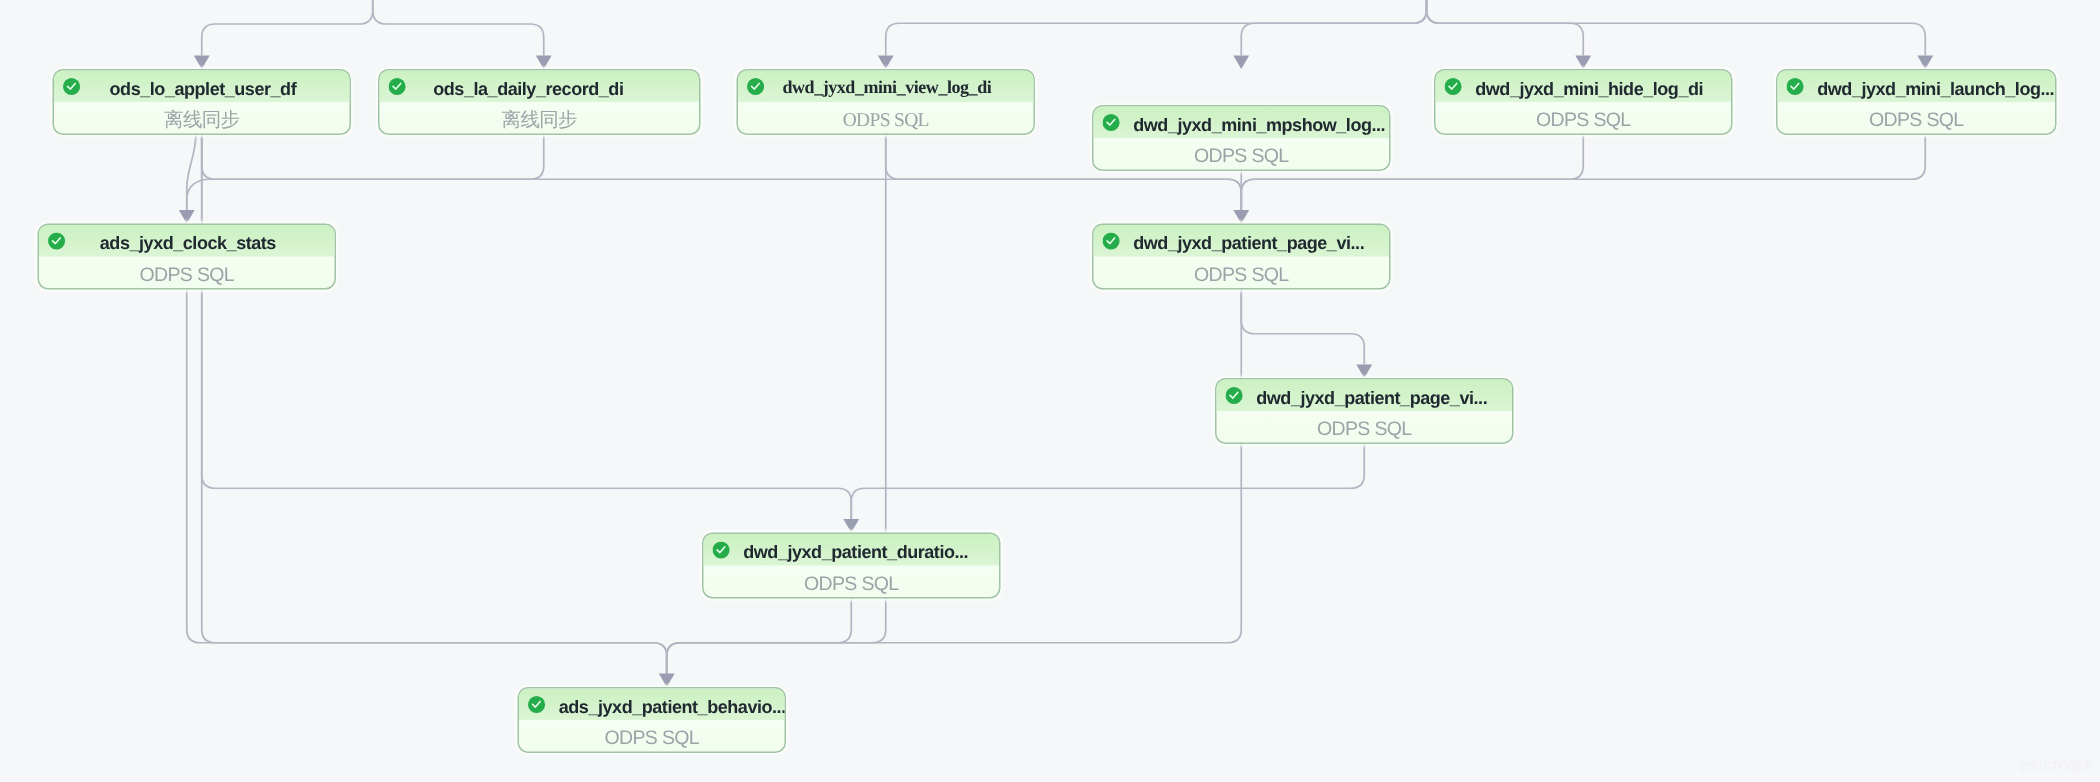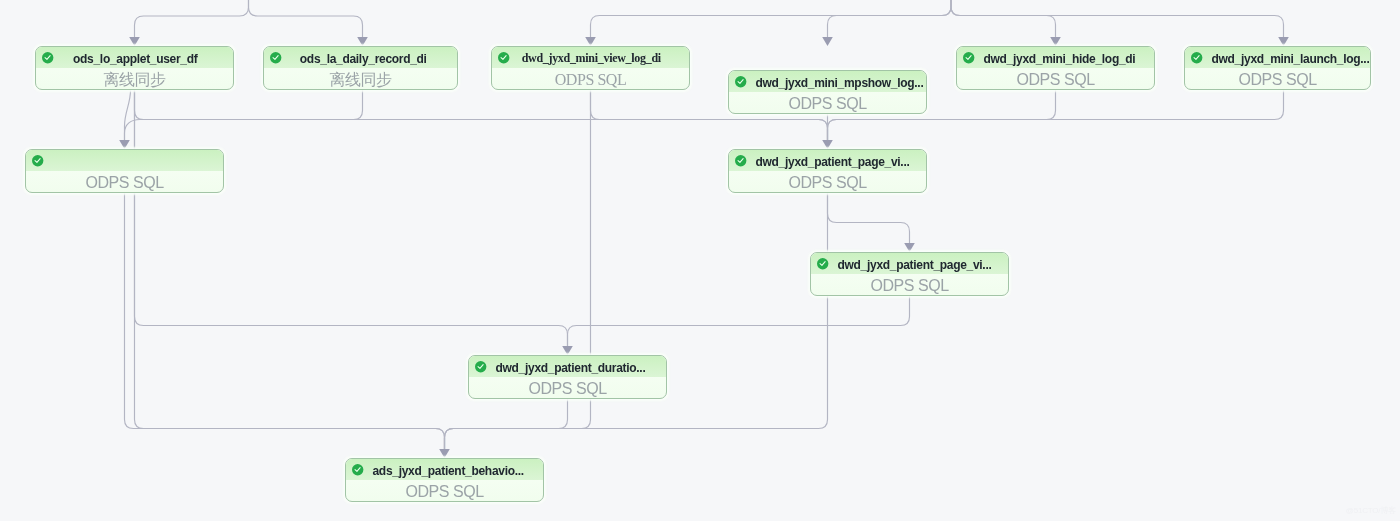--- a/index.html
+++ b/index.html
@@ -10,21 +10,21 @@
   .node{position:absolute;box-sizing:border-box;border:1px solid #a2c4a6;border-radius:7px;
         background:linear-gradient(180deg,#f8fff6 0%,#f1fdee 100%);box-shadow:0 0 2px 1.2px rgba(250,254,249,0.95);}
   .node .inner{position:absolute;left:0;top:0;right:0;bottom:0;border-radius:6px;overflow:hidden;}
   .node .hdr{position:relative;height:21px;background:linear-gradient(180deg,#cbf1c1 0%,#dbf5d5 100%);}
   .node .ttl{position:absolute;left:26.5px;width:145.5px;top:1px;height:21px;
              display:flex;align-items:center;justify-content:safe center;
              font-size:12px;font-weight:bold;color:#202830;white-space:nowrap;letter-spacing:-0.3px;}
   .chk{position:absolute;left:6.3px;top:5.2px;width:11.4px;height:11.4px;display:block;line-height:0;}
   .chk svg{display:block;}
   .node .sub{height:21px;line-height:23px;text-align:center;
-             font-size:16px;color:#9ba3a7;letter-spacing:-0.45px;}
+             font-size:13px;color:#9ba3a7;letter-spacing:-0.45px;}
   #watermark{position:absolute;right:4px;bottom:5px;font-size:8px;color:#eff0f3;letter-spacing:-0.2px;}
 </style>
 </head>
 <body>
 
 <div id="canvas">
 <svg id="edge-layer" viewBox="0 0 1400 521">
       <path d="M 248.5 -14 L 248.5 7 Q 248.5 16 239.5 16 L 143.5 16 Q 134.5 16 134.5 25 L 134.5 37" fill="none" stroke="#b3b5c3" stroke-width="1.15"></path>
       <path d="M 248.5 -14 L 248.5 7 Q 248.5 16 257.5 16 L 353.5 16 Q 362.5 16 362.5 25 L 362.5 37" fill="none" stroke="#b3b5c3" stroke-width="1.15"></path>
       <path d="M 951 -14 L 951 6.5 Q 951 15.5 942 15.5 L 599.5 15.5 Q 590.5 15.5 590.5 24.5 L 590.5 37" fill="none" stroke="#b3b5c3" stroke-width="1.15"></path>
@@ -66,21 +66,21 @@
             <span class="chk">
               <svg viewBox="0 0 24 24" width="11.4" height="11.4">
                 <circle cx="12" cy="12" r="12" fill="#25ac4b"></circle>
                 <path d="M6.4 11.8 L10.4 15.5 L17.1 7.6" fill="none" stroke="#e6ffe8" stroke-width="2.3" stroke-linecap="round" stroke-linejoin="round"></path>
               </svg>
             </span>
           </div>
           <div class="sub">离线同步</div>
         </div>
       </div>
-      <div class="node" style="left: 263px; top: 46px; width: 195px; height: 44px;">
+      <div class="node" style="left: 252px; top: 46px; width: 215px; height: 44px;">
         <div class="inner">
           <div class="hdr">
             <span class="ttl">ods_la_daily_record_di</span>
             <span class="chk">
               <svg viewBox="0 0 24 24" width="11.4" height="11.4">
                 <circle cx="12" cy="12" r="12" fill="#25ac4b"></circle>
                 <path d="M6.4 11.8 L10.4 15.5 L17.1 7.6" fill="none" stroke="#e6ffe8" stroke-width="2.3" stroke-linecap="round" stroke-linejoin="round"></path>
               </svg>
             </span>
           </div>
@@ -139,20 +139,21 @@
                 <path d="M6.4 11.8 L10.4 15.5 L17.1 7.6" fill="none" stroke="#e6ffe8" stroke-width="2.3" stroke-linecap="round" stroke-linejoin="round"></path>
               </svg>
             </span>
           </div>
           <div class="sub">ODPS SQL</div>
         </div>
       </div>
       <div class="node" style="left: 25px; top: 149px; width: 199px; height: 44px;">
         <div class="inner">
           <div class="hdr">
+            <span class="ttl">ads_jyxd_clock_stats</span>
             <span class="chk">
               <svg viewBox="0 0 24 24" width="11.4" height="11.4">
                 <circle cx="12" cy="12" r="12" fill="#25ac4b"></circle>
                 <path d="M6.4 11.8 L10.4 15.5 L17.1 7.6" fill="none" stroke="#e6ffe8" stroke-width="2.3" stroke-linecap="round" stroke-linejoin="round"></path>
               </svg>
             </span>
           </div>
           <div class="sub">ODPS SQL</div>
         </div>
       </div>
@@ -191,21 +192,21 @@
             <span class="chk">
               <svg viewBox="0 0 24 24" width="11.4" height="11.4">
                 <circle cx="12" cy="12" r="12" fill="#25ac4b"></circle>
                 <path d="M6.4 11.8 L10.4 15.5 L17.1 7.6" fill="none" stroke="#e6ffe8" stroke-width="2.3" stroke-linecap="round" stroke-linejoin="round"></path>
               </svg>
             </span>
           </div>
           <div class="sub">ODPS SQL</div>
         </div>
       </div>
-      <div class="node" style="left: 345px; top: 458px; width: 199px; height: 44px;">
+      <div class="node" style="left: 345px; top: 458px; width: 179px; height: 44px;">
         <div class="inner">
           <div class="hdr">
             <span class="ttl">ads_jyxd_patient_behavio...</span>
             <span class="chk">
               <svg viewBox="0 0 24 24" width="11.4" height="11.4">
                 <circle cx="12" cy="12" r="12" fill="#25ac4b"></circle>
                 <path d="M6.4 11.8 L10.4 15.5 L17.1 7.6" fill="none" stroke="#e6ffe8" stroke-width="2.3" stroke-linecap="round" stroke-linejoin="round"></path>
               </svg>
             </span>
           </div>

